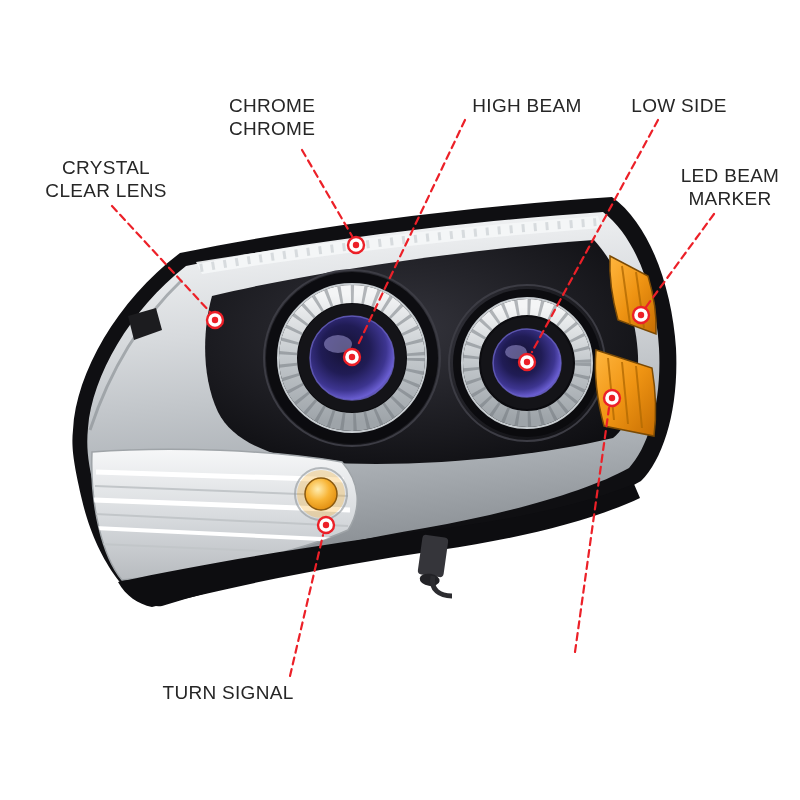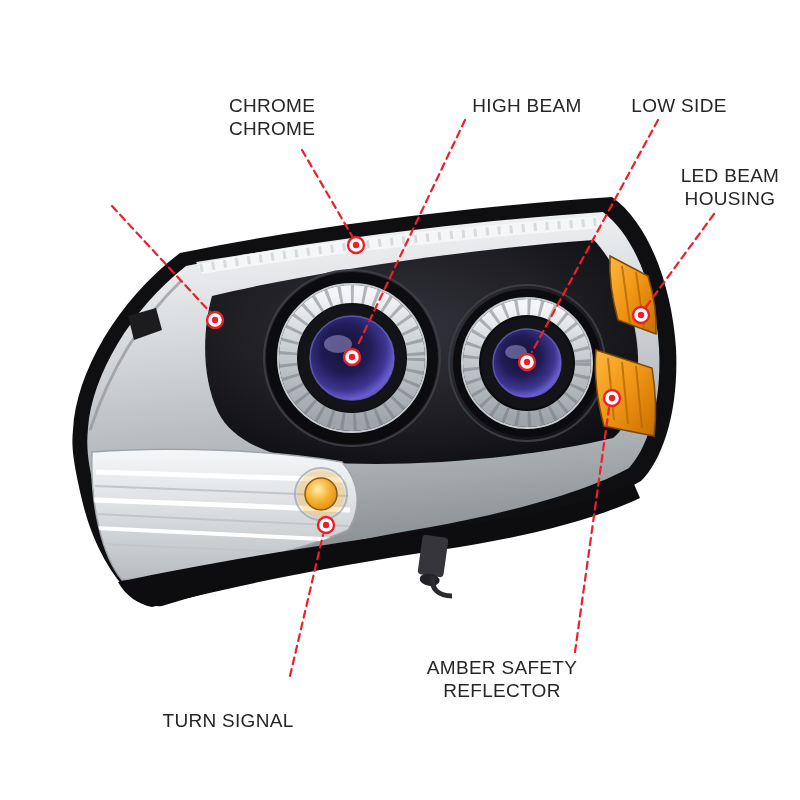--- a/index.html
+++ b/index.html
@@ -7,21 +7,21 @@
          font-family:"Liberation Sans",sans-serif;}
   .stage svg{position:absolute;left:0;top:0;}
   .callout-label{position:absolute;transform:translateX(-50%);text-align:center;
                  font-size:19px;line-height:23px;font-weight:500;color:#262626;
                  letter-spacing:.3px;white-space:nowrap;user-select:none;}
   .p-chrome{left:272px;top:94px;}
   .p-high{left:527px;top:94px;}
   .p-low{left:679px;top:94px;}
   .p-crystal{left:106px;top:156px;}
   .p-led{left:730px;top:164px;}
-  .p-turn{left:228px;top:681px;margin-top:28px;}
+  .p-turn{left:228px;top:681px;}
   .p-amber{left:502px;top:656px;}
 </style>
 </head>
 <body>
 
 <div class="stage">
 
   <svg width="800" height="800" viewBox="0 0 800 800">
     <defs>
       <linearGradient id="gChrome" x1="0" y1="0" x2="0.15" y2="1">
@@ -193,25 +193,25 @@
   <div class="callout-label p-chrome">
     <div>CHROME</div>
     <div>CHROME</div>
   </div>
   <div class="callout-label p-high">
     <div>HIGH BEAM</div>
   </div>
   <div class="callout-label p-low">
     <div>LOW SIDE</div>
   </div>
+  <div class="callout-label p-crystal">
+    <div>CRYSTAL</div>
+    <div>CLEAR LENS</div>
+  </div>
   <div class="callout-label p-led">
     <div>LED BEAM</div>
-    <div>HOUSING</div>
+    <div>MARKER</div>
   </div>
   <div class="callout-label p-turn">
     <div>TURN SIGNAL</div>
   </div>
-  <div class="callout-label p-amber">
-    <div>AMBER SAFETY</div>
-    <div>REFLECTOR</div>
-  </div>
 
 </div>
 
 </body></html>

